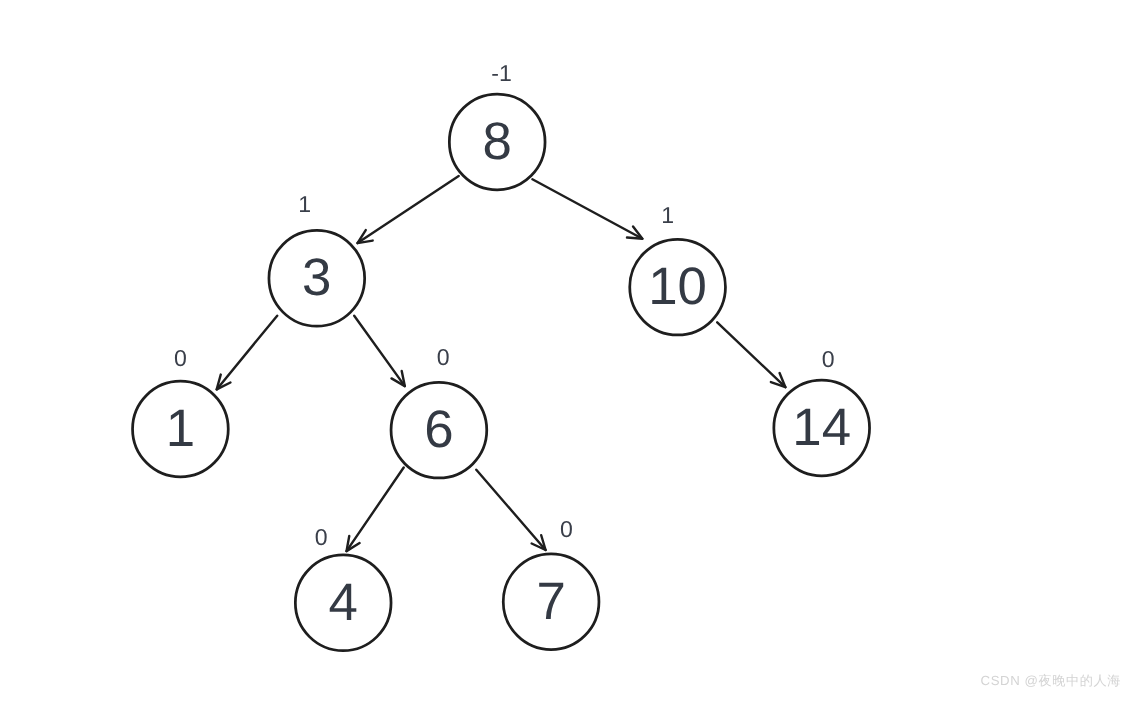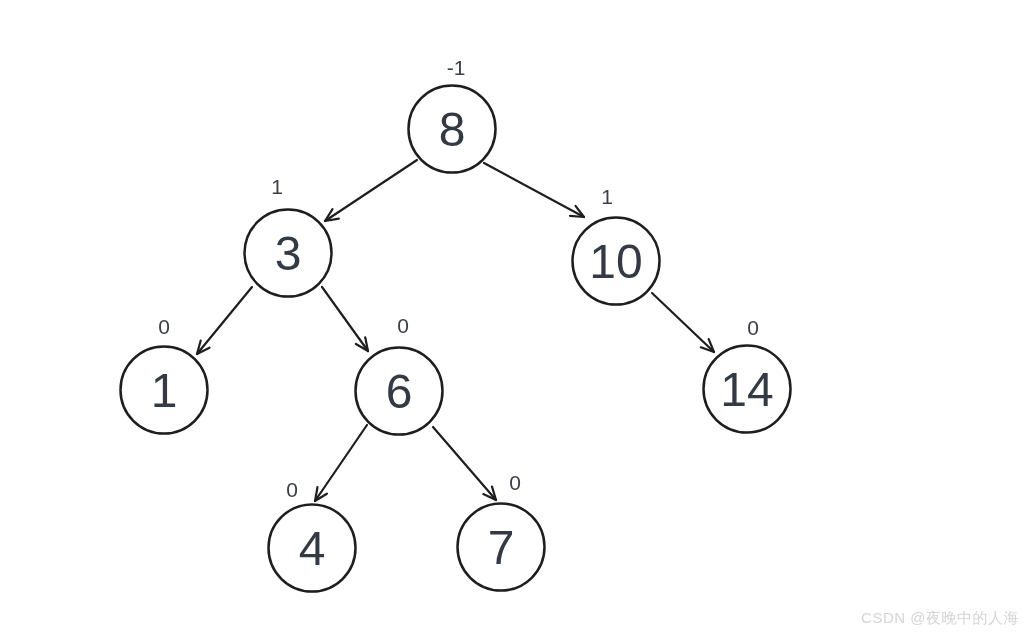--- a/index.html
+++ b/index.html
@@ -40,21 +40,21 @@
   #tree-svg .edge-line, #tree-svg .edge-arrowhead {
     fill: none;
     stroke-width: 2.2px;
     stroke-linecap: round;
     stroke-linejoin: round;
   }
   .watermark {
     position: absolute;
     right: 5px;
     bottom: 9px;
-    font-size: 15px;
+    font-size: 12px;
     letter-spacing: 0.5px;
     user-select: none;
     text-align: right;
   }
 </style>
 </head>
 <body>
 
 <div id="diagram-canvas">
   <svg id="tree-svg" viewBox="0 0 1024 637" xmlns="http://www.w3.org/2000/svg">

